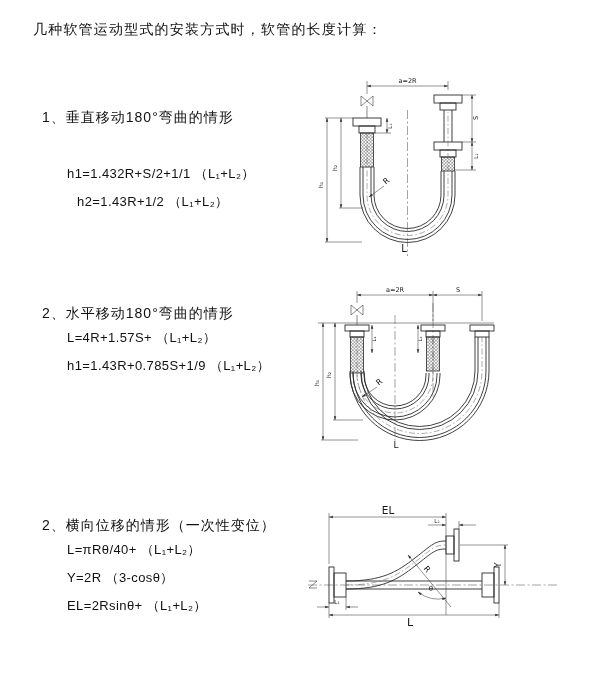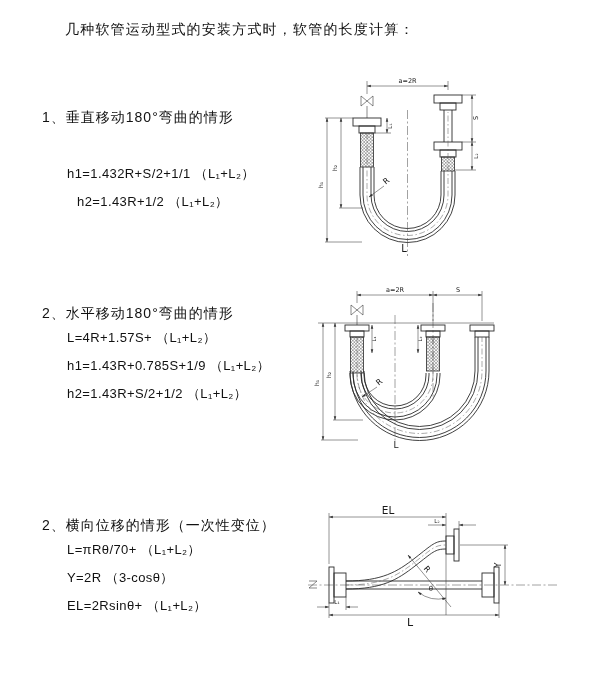--- a/index.html
+++ b/index.html
@@ -1,18 +1,18 @@
 <!DOCTYPE html>
 <html><head>
 <meta charset="utf-8">
 <style>
   html,body{margin:0;padding:0;background:#ffffff;}
   #page{position:relative;width:600px;height:675px;background:#fff;overflow:hidden;
         font-family:"Liberation Sans","DejaVu Sans",sans-serif;color:#111;}
-  .title{position:absolute;font-size:14px;letter-spacing:1.2px;font-weight:500;white-space:nowrap;margin-left:32px;}
+  .title{position:absolute;font-size:14px;letter-spacing:1.2px;font-weight:500;white-space:nowrap;}
   .sec-heading{position:absolute;font-size:14px;letter-spacing:1px;font-weight:400;white-space:nowrap;}
   .formula{position:absolute;font-size:13px;letter-spacing:.4px;white-space:nowrap;}
   svg{position:absolute;overflow:visible;}
   
   .pipe{fill:none;stroke:#2b2b2b;stroke-width:.9;}
   .thin{fill:none;stroke:#3a3a3a;stroke-width:.6;}
   .dim{fill:none;stroke:#3a3a3a;stroke-width:.55;}
   .cl{fill:none;stroke:#555;stroke-width:.55;stroke-dasharray:9 2.5 2 2.5;}
   .hdash{fill:none;stroke:#555;stroke-width:.5;stroke-dasharray:6 2.5 1.5 2.5;}
   .braid{stroke:#2b2b2b;stroke-width:.8;}
@@ -101,21 +101,20 @@
 
     <line class="dim" x1="79" y1="116" x2="64" y2="127" marker-end="url(#ar1)"></line>
     <text class="lbl" x="83" y="113" font-size="8" text-anchor="middle" transform="rotate(-40 83 113)">R</text>
 
     <text class="lbl" x="99" y="182" font-size="10" text-anchor="middle">L</text>
   </svg>
 
   <div class="sec-heading" style="left:42px;top:305px">2、水平移动180°弯曲的情形</div>
   <div class="formula" style="left:67px;top:329px">L=4R+1.57S+ （L₁+L₂）</div>
   <div class="formula" style="left:67px;top:357px">h1=1.43R+0.785S+1/9 （L₁+L₂）</div>
-  <div class="formula" style="left:67px;top:385px">h2=1.43R+S/2+1/2 （L₁+L₂）</div>
 
   <svg style="left:308px;top:283px" width="290" height="170" viewBox="0 0 290 170">
     <defs>
       <marker id="ar2" viewBox="0 0 10 10" refX="9.2" refY="5" markerWidth="7.5" markerHeight="7.5" orient="auto-start-reverse">
         <path d="M0,2 L10,5 L0,8 z" fill="#333"></path>
       </marker>
       <pattern id="br2" width="3.2" height="3.2" patternUnits="userSpaceOnUse">
         <path d="M0,3.2 L3.2,0 M0,0 L3.2,3.2" stroke="#555" stroke-width="0.45" fill="none"></path>
       </pattern>
     </defs>
@@ -186,21 +185,21 @@
     <line class="dim" x1="110" y1="42" x2="110" y2="70" marker-start="url(#ar2)" marker-end="url(#ar2)"></line>
     <text class="lbl" x="114" y="56" font-size="5" text-anchor="middle" transform="rotate(-90 114 56)">L₂</text>
 
     <line class="dim" x1="69" y1="104" x2="54" y2="114" marker-end="url(#ar2)"></line>
     <text class="lbl" x="73" y="101" font-size="8" text-anchor="middle" transform="rotate(-40 73 101)">R</text>
 
     <text class="lbl" x="88" y="165" font-size="9" text-anchor="middle">L</text>
   </svg>
 
   <div class="sec-heading" style="left:42px;top:517px">2、横向位移的情形（一次性变位）</div>
-  <div class="formula" style="left:67px;top:541px">L=πRθ/70+ （L₁+L₂）</div>
+  <div class="formula" style="left:67px;top:541px">L=πRθ/40+ （L₁+L₂）</div>
   <div class="formula" style="left:67px;top:569px">Y=2R （3-cosθ）</div>
   <div class="formula" style="left:67px;top:597px">EL=2Rsinθ+ （L₁+L₂）</div>
 
   <svg style="left:300px;top:500px" width="300" height="150" viewBox="0 0 300 150">
     <defs>
       <marker id="ar3" viewBox="0 0 10 10" refX="9.2" refY="5" markerWidth="7.5" markerHeight="7.5" orient="auto-start-reverse">
         <path d="M0,2 L10,5 L0,8 z" fill="#333"></path>
       </marker>
     </defs>
 

